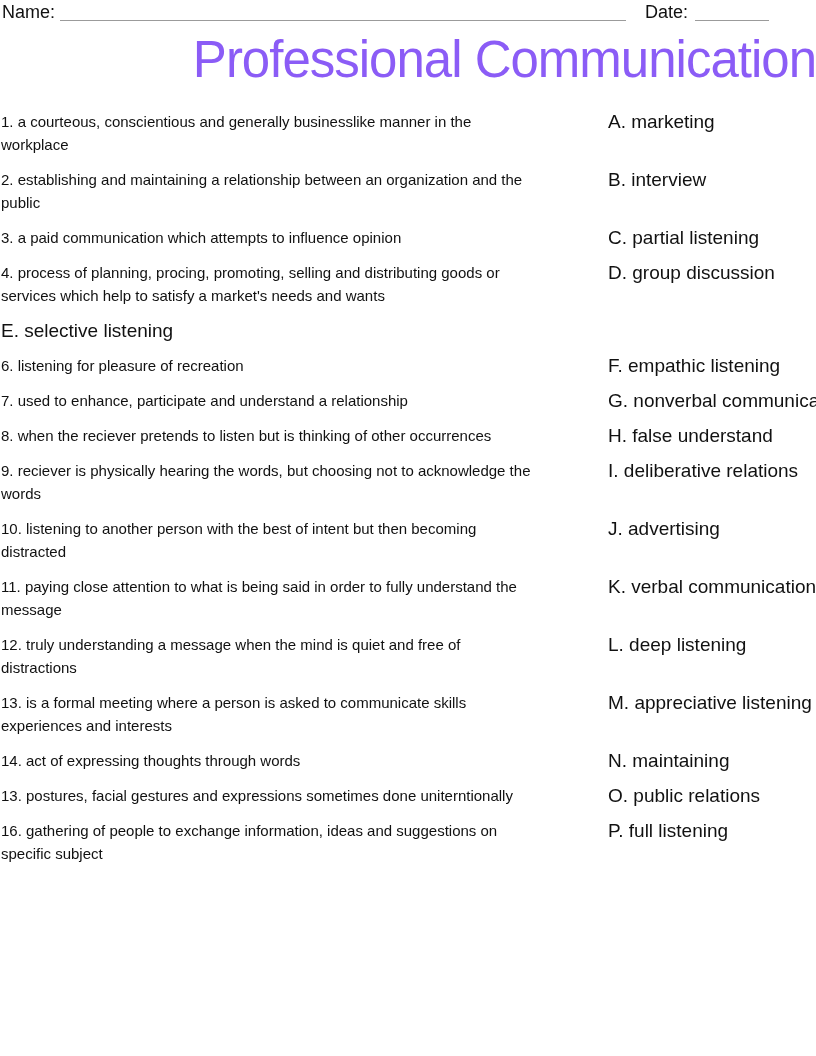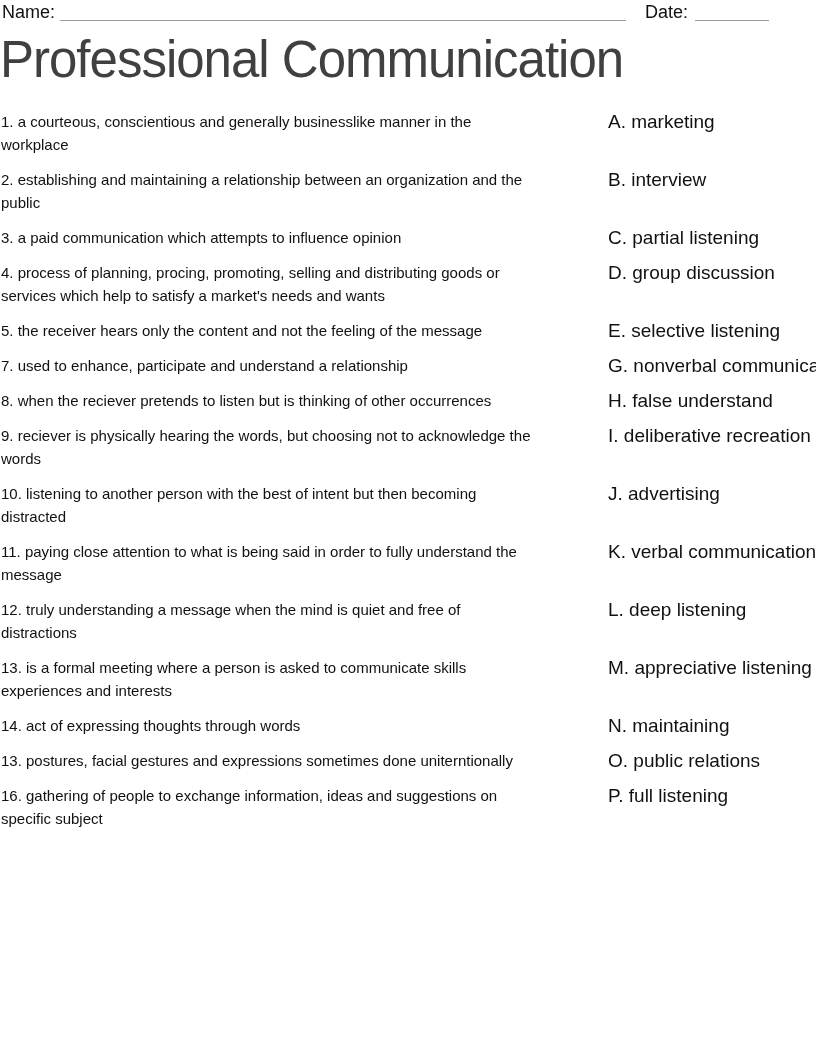--- a/index.html
+++ b/index.html
@@ -38,26 +38,26 @@
   .date-label {
     margin-left: 19px;
   }
   .date-line {
     width: 74px;
     margin-left: 7px;
   }
   
   h1.title {
     margin: 8px 0 0 0;
-    text-align: left;
+    text-align: right;
     font-size: 51px;
     line-height: 58px;
     font-weight: 400;
     letter-spacing: -1px;
-    color: #404040;
+    color: #8b5cf6;
     font-family: "Liberation Sans", sans-serif;
   }
   
   .rows {
     margin-top: 21px;
     padding-left: 1px;
   }
   .row {
     display: flex;
     align-items: flex-start;
@@ -108,39 +108,42 @@
     <div class="answer">C. partial listening</div>
   </div>
 
   <div class="row">
     <div class="question">4. process of planning, procing, promoting, selling and distributing goods or
 services which help to satisfy a market's needs and wants</div>
     <div class="answer">D. group discussion</div>
   </div>
 
   <div class="row">
-    <div class="question">5. the receiver hears only the content and not the feeling of the message</div>
     <div class="answer">E. selective listening</div>
   </div>
 
+  <div class="row">
+    <div class="question">6. listening for pleasure of recreation</div>
+    <div class="answer">F. empathic listening</div>
+  </div>
 
   <div class="row">
     <div class="question">7. used to enhance, participate and understand a relationship</div>
     <div class="answer">G. nonverbal communication</div>
   </div>
 
   <div class="row">
     <div class="question">8. when the reciever pretends to listen but is thinking of other occurrences</div>
     <div class="answer">H. false understand</div>
   </div>
 
   <div class="row">
     <div class="question">9. reciever is physically hearing the words, but choosing not to acknowledge the
 words</div>
-    <div class="answer">I. deliberative recreation</div>
+    <div class="answer">I. deliberative relations</div>
   </div>
 
   <div class="row">
     <div class="question">10. listening to another person with the best of intent but then becoming
 distracted</div>
     <div class="answer">J. advertising</div>
   </div>
 
   <div class="row">
     <div class="question">11. paying close attention to what is being said in order to fully understand the

